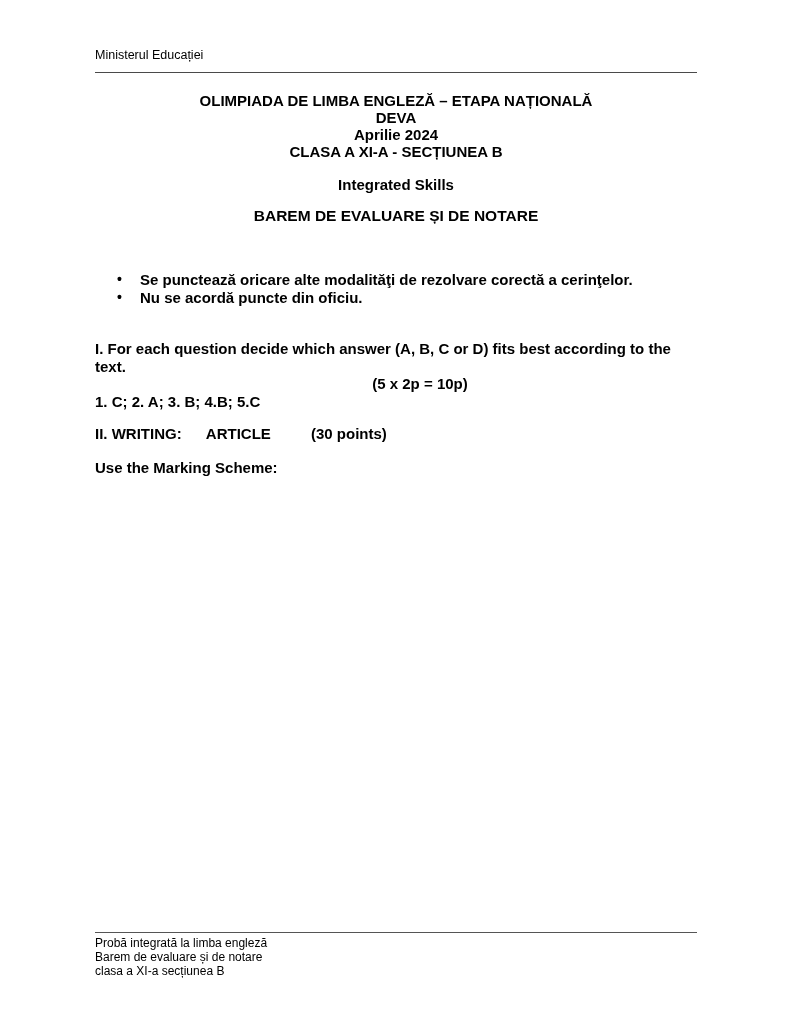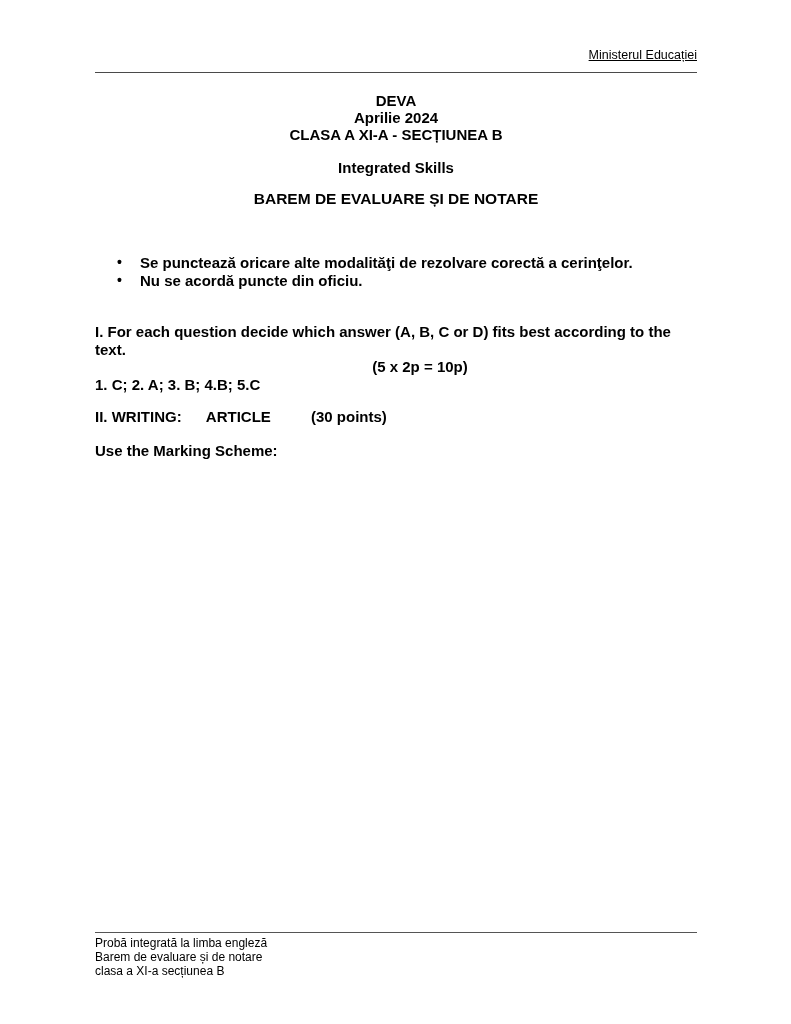--- a/index.html
+++ b/index.html
@@ -15,25 +15,24 @@
     margin: 0 auto;
   }
   .content {
     position: absolute;
     left: 95px;
     top: 0;
     width: 602px;
   }
   .ministry {
     margin-top: 48px;
-    text-align: right;
+    text-align: left;
     font-size: 12.5px;
     line-height: 14px;
     font-weight: normal;
-    text-decoration: underline;
   }
   .header-rule {
     margin-top: 10px;
     border-top: 1.5px solid #4a4a4a;
     height: 0;
   }
   .title-block {
     margin-top: 19px;
     text-align: center;
     font-weight: bold;
@@ -122,20 +121,21 @@
 </head>
 <body>
 
 <div class="page">
   <div class="content">
 
     <div class="ministry">Ministerul Educației</div>
     <div class="header-rule"></div>
 
     <div class="title-block">
+      <div>OLIMPIADA DE LIMBA ENGLEZĂ – ETAPA NAȚIONALĂ</div>
       <div>DEVA</div>
       <div>Aprilie 2024</div>
       <div>CLASA A XI-A - SECȚIUNEA B</div>
     </div>
 
     <div class="subtitle">Integrated Skills</div>
     <div class="heading">BAREM DE EVALUARE ȘI DE NOTARE</div>
 
     <div class="bullets">
       <div class="bullet-item">

